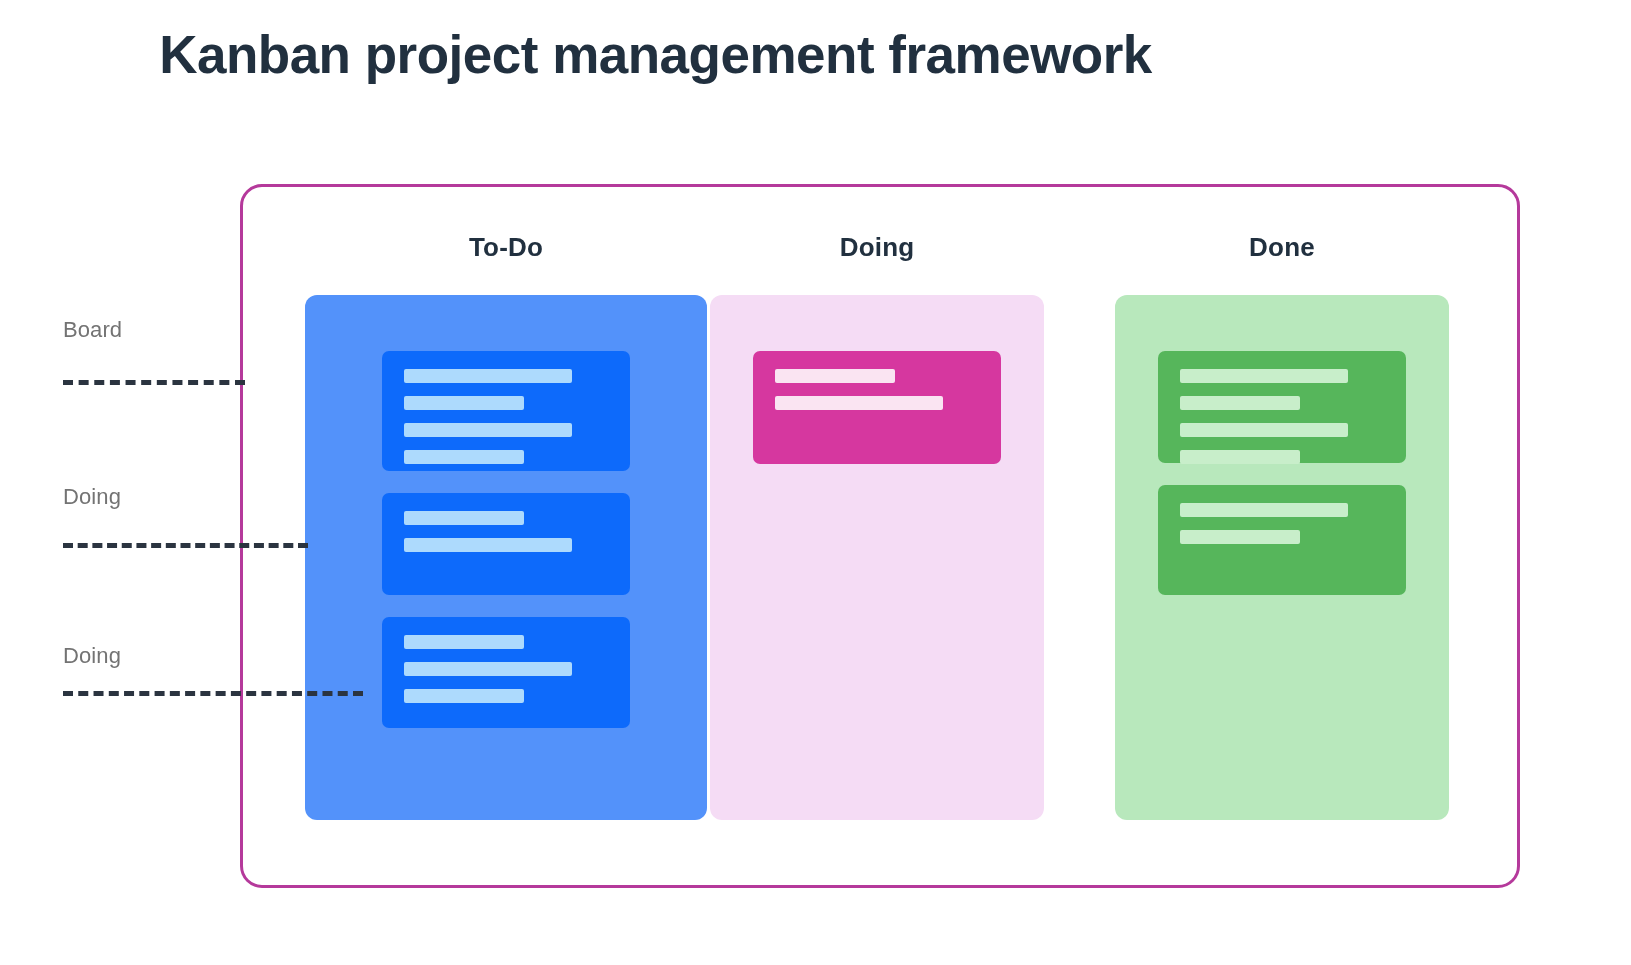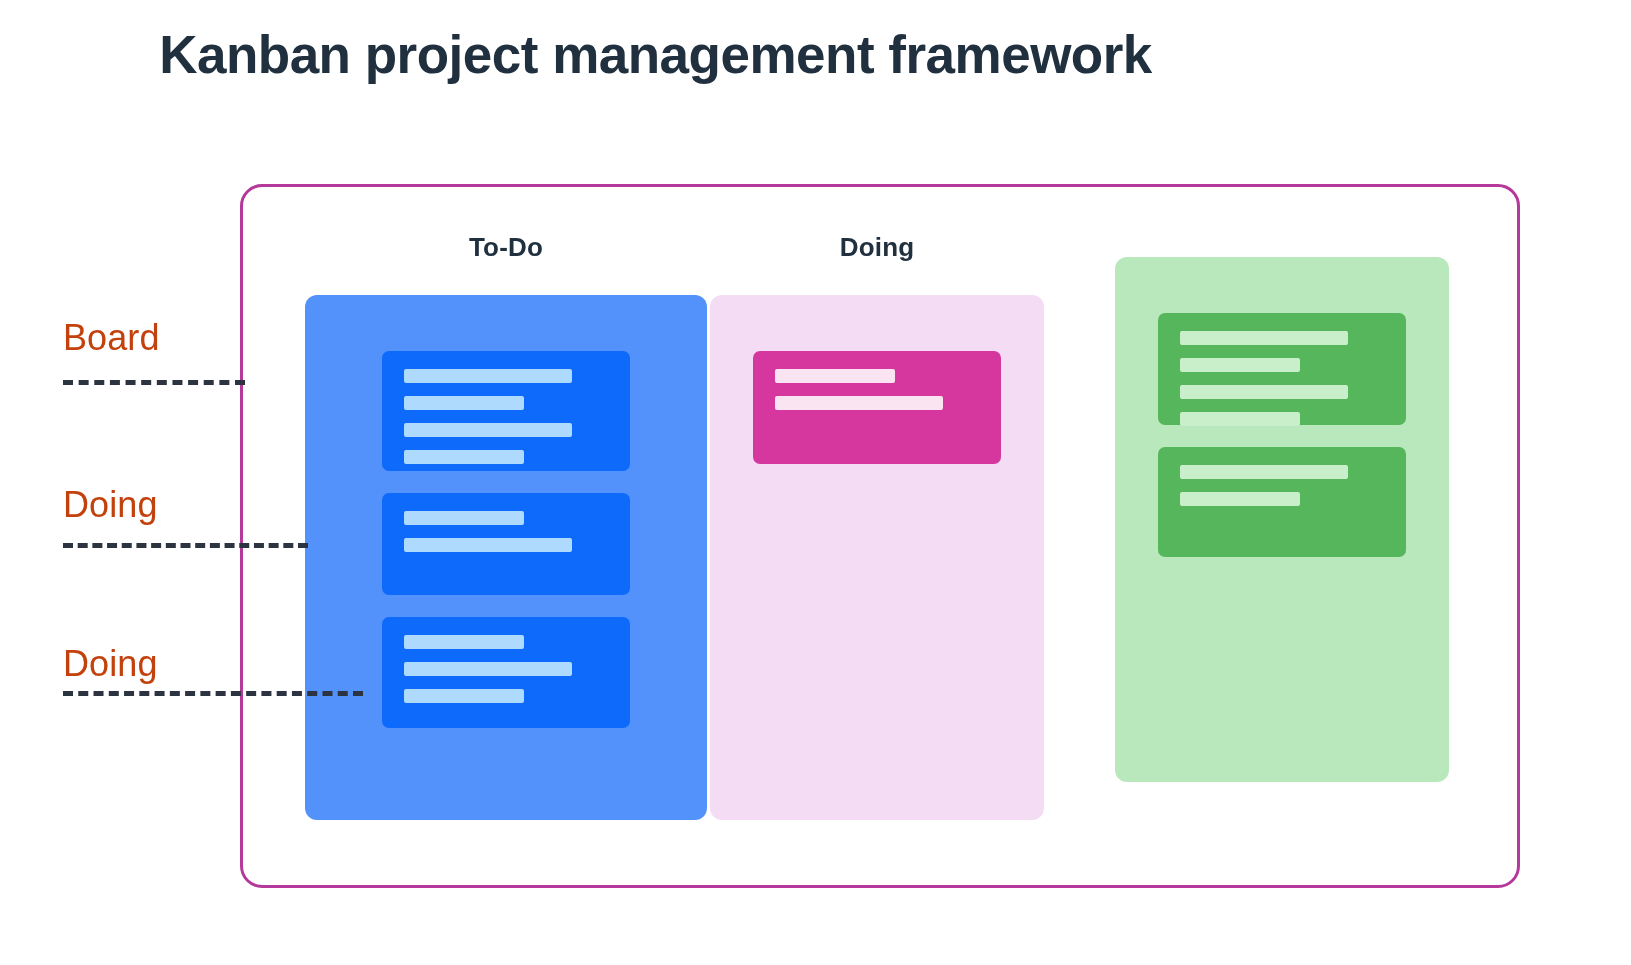--- a/index.html
+++ b/index.html
@@ -38,22 +38,22 @@
     height: 704px;
     border: 3px solid #b5399b;
     border-radius: 22px;
     box-sizing: border-box;
     background: transparent;
   }
 
   
   .annotation {
     position: absolute;
-    font-size: 36px;
-    color: #c2410c;
+    font-size: 22px;
+    color: #737373;
     letter-spacing: 0.1px;
     white-space: nowrap;
   }
   #annotation-board-label { left: 63px; top: 317px; }
   #annotation-list-label  { left: 63px; top: 484px; }
   #annotation-card-label  { left: 63px; top: 643px; }
 
   .leader-line {
     position: absolute;
     height: 0;
@@ -166,20 +166,21 @@
   <div class="column-header">Doing</div>
   <div class="column-body" style="background: rgb(245, 220, 245);">
     <div class="card size-2" style="background: rgb(214, 55, 159);">
       <div class="card-line" style="background: rgb(250, 228, 242); width: 120px;"></div>
       <div class="card-line" style="background: rgb(250, 228, 242); width: 168px;"></div>
     </div>
   </div>
 </div>
 
 <div class="column" id="column-done">
+  <div class="column-header">Done</div>
   <div class="column-body" style="background: rgb(184, 232, 188);">
     <div class="card size-4" style="background: rgb(86, 182, 91);">
       <div class="card-line" style="background: rgb(200, 238, 202); width: 168px;"></div>
       <div class="card-line" style="background: rgb(200, 238, 202); width: 120px;"></div>
       <div class="card-line" style="background: rgb(200, 238, 202); width: 168px;"></div>
       <div class="card-line" style="background: rgb(200, 238, 202); width: 120px;"></div>
     </div>
     <div class="card size-2" style="background: rgb(86, 182, 91);">
       <div class="card-line" style="background: rgb(200, 238, 202); width: 168px;"></div>
       <div class="card-line" style="background: rgb(200, 238, 202); width: 120px;"></div>

